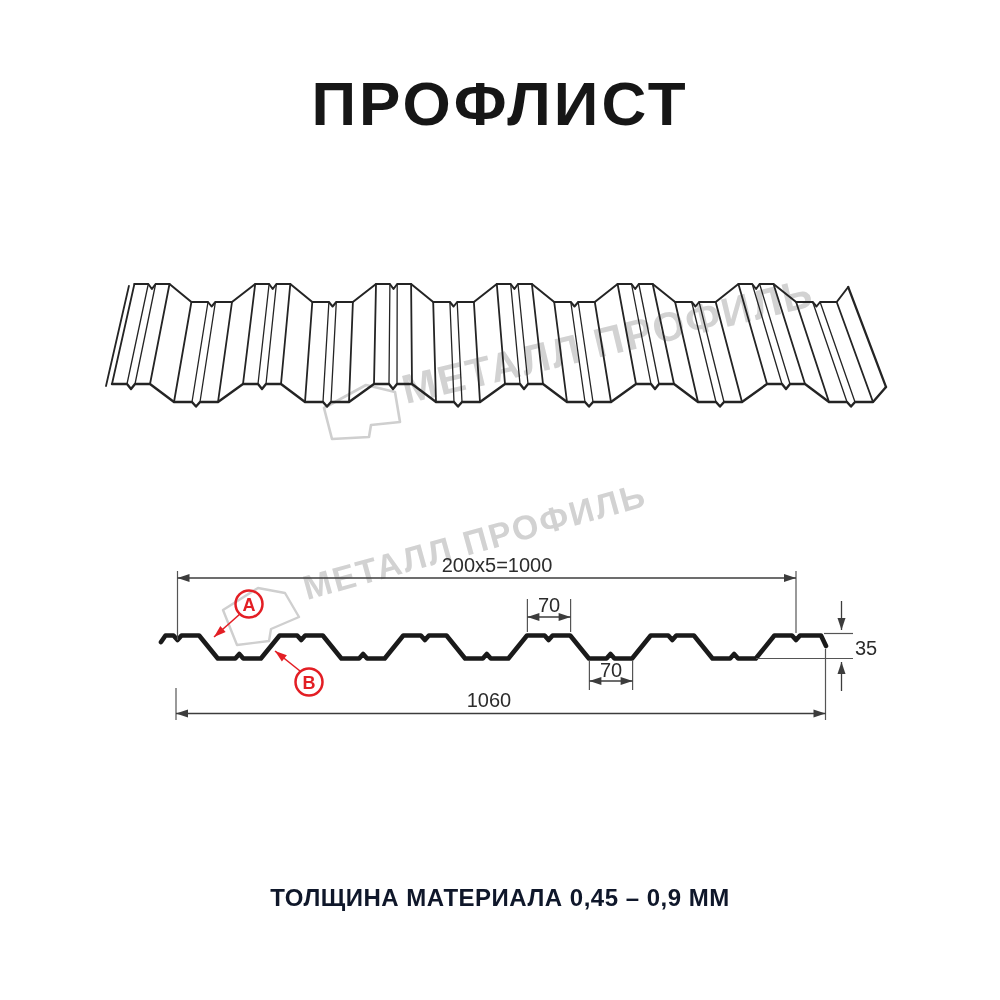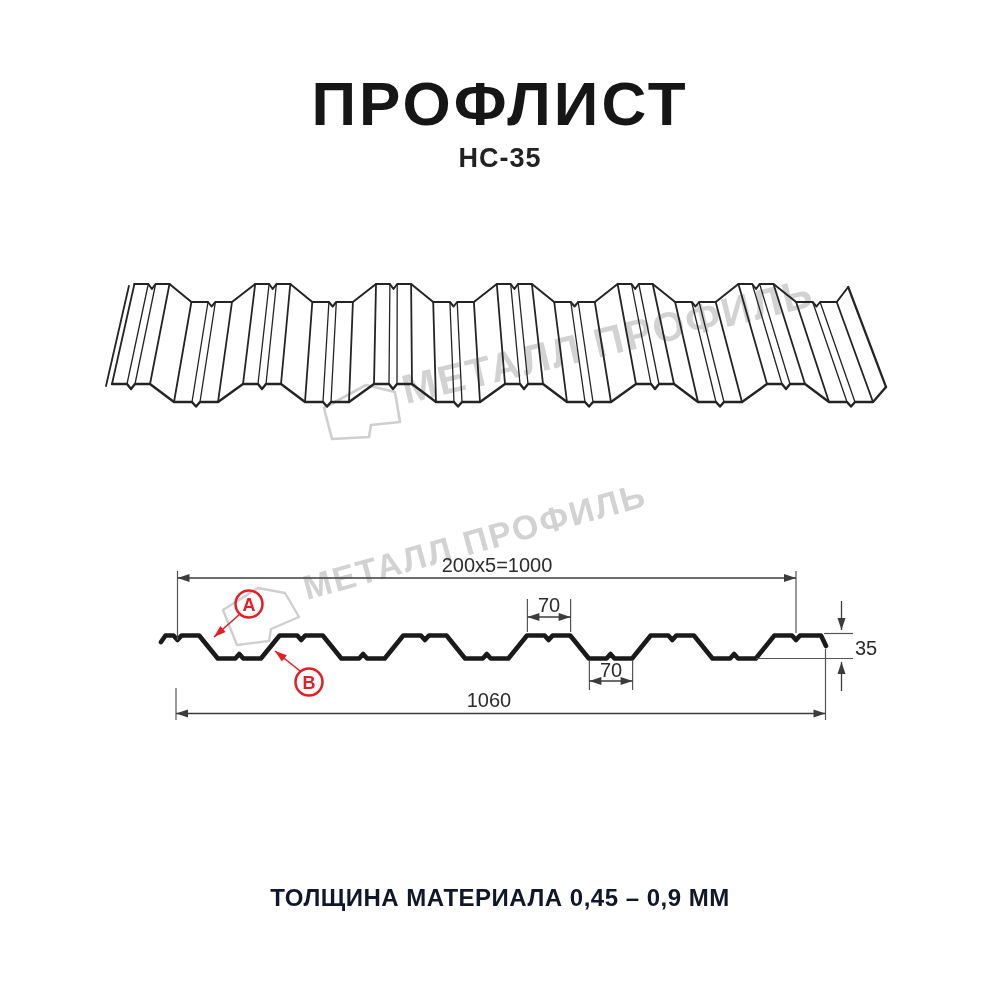--- a/index.html
+++ b/index.html
@@ -17,21 +17,20 @@
          fill:var(--accent_red,#e31e24);}
   .wmtext{font-family:"Liberation Sans",sans-serif;font-weight:700;
          fill:var(--watermark,#d2d2d2);letter-spacing:2px;}
 </style>
 </head>
 <body>
 
 <div class="page">
 
   <div class="title">ПРОФЛИСТ</div>
-  <div class="subtitle">НС-35</div>
 
   <svg class="stage" width="1000" height="1000" viewBox="0 0 1000 1000">
     <defs>
       <marker id="arrD" markerUnits="userSpaceOnUse" markerWidth="14" markerHeight="10" refX="12.5" refY="5" orient="auto-start-reverse">
         <path d="M0.5,1 L12.5,5 L0.5,9 Z" fill="#3c3c3c"></path>
       </marker>
       <marker id="arrR" markerUnits="userSpaceOnUse" markerWidth="14" markerHeight="10" refX="12.5" refY="5" orient="auto-start-reverse">
         <path d="M0.5,1 L12.5,5 L0.5,9 Z" fill="#e31e24"></path>
       </marker>
     </defs>

